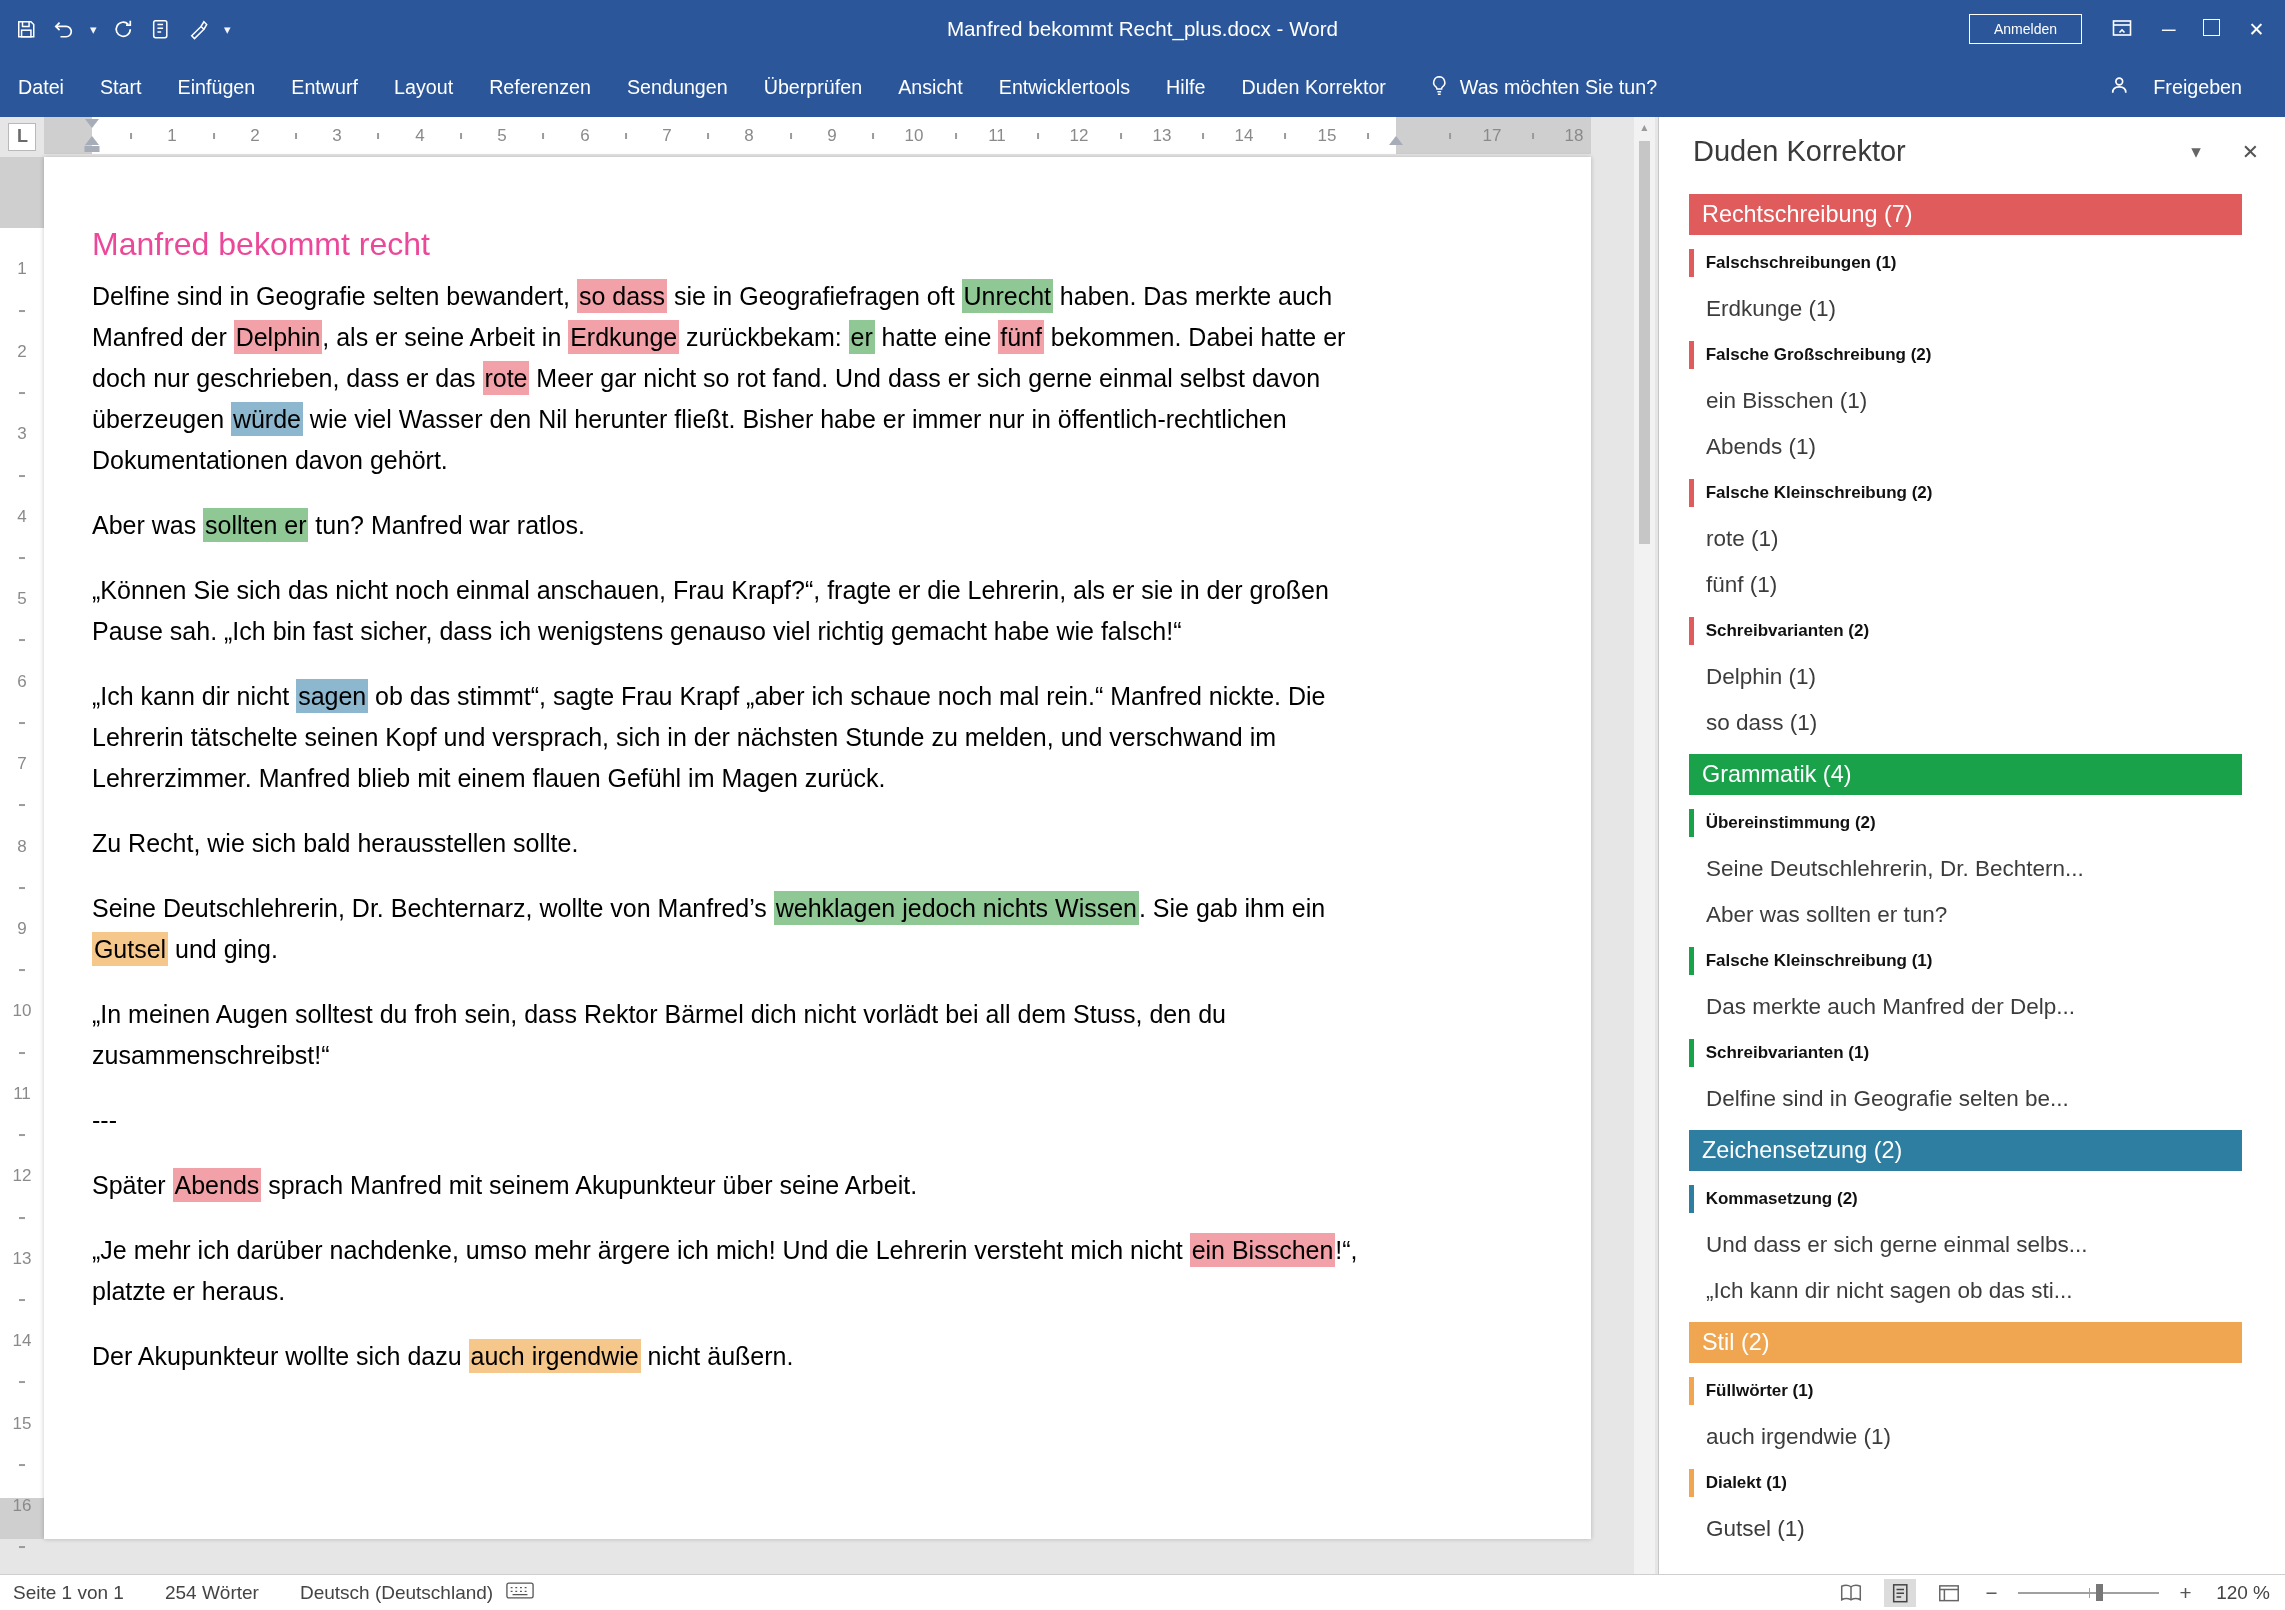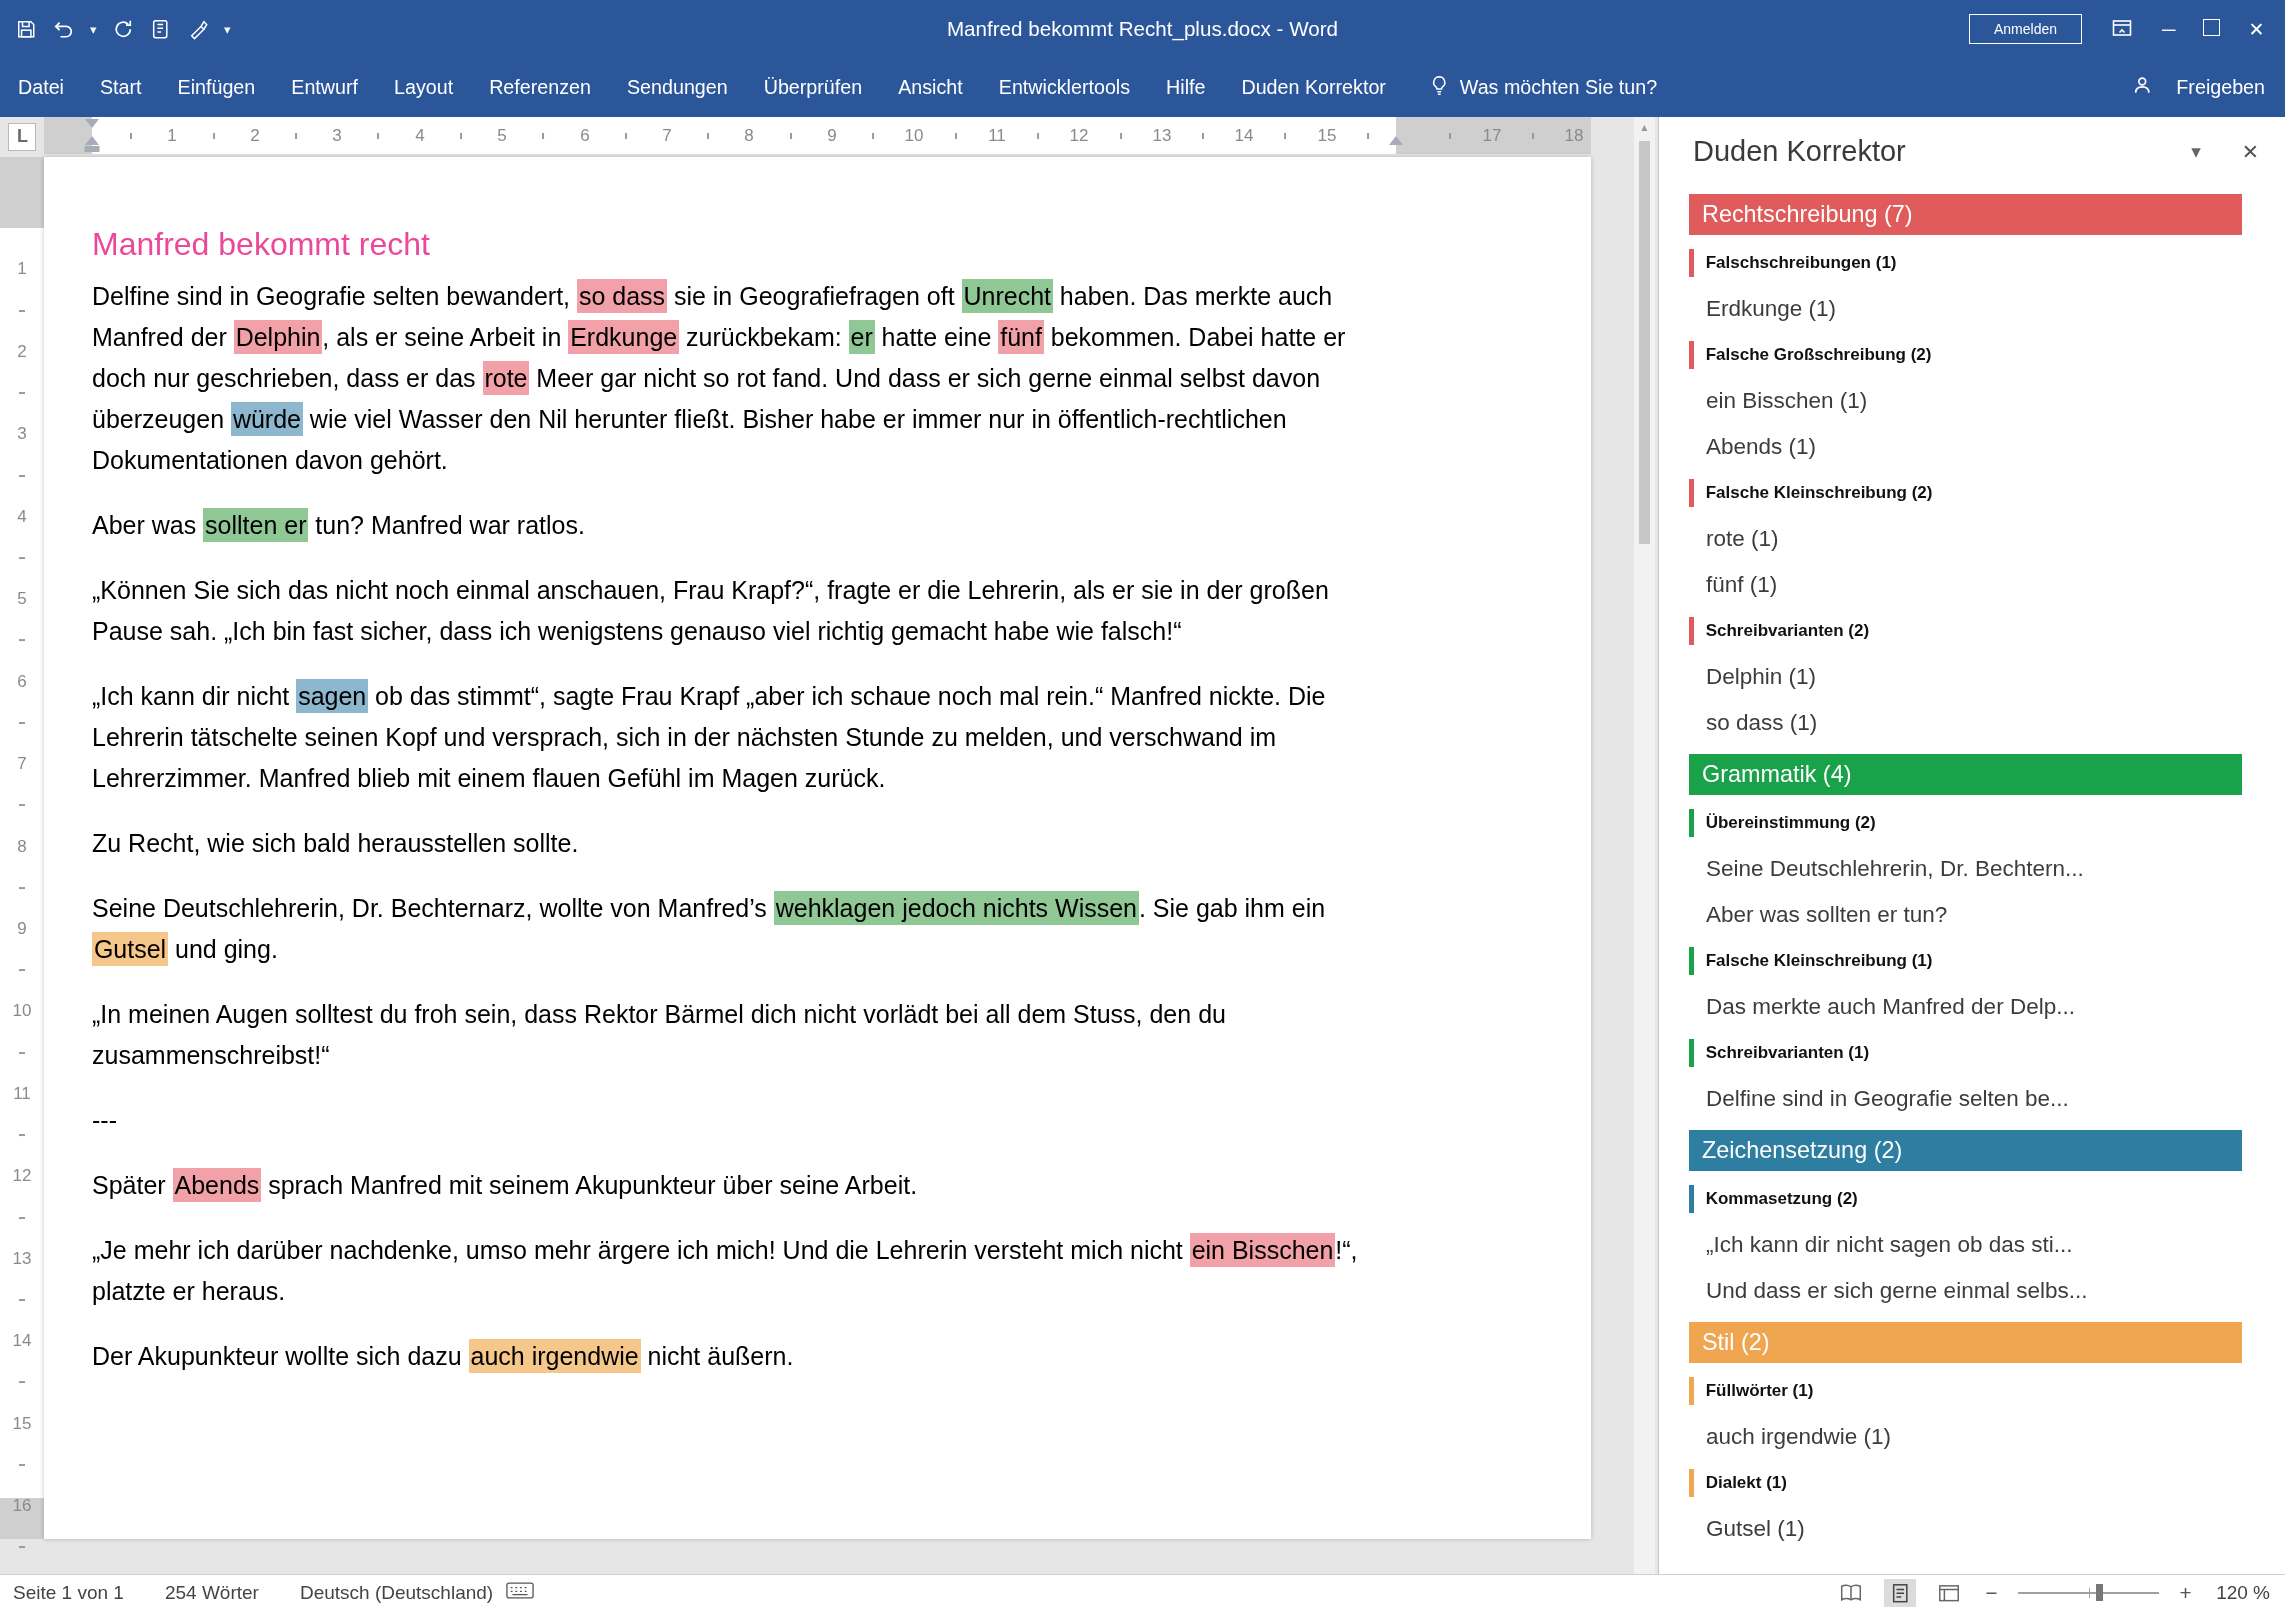--- a/index.html
+++ b/index.html
@@ -17,21 +17,21 @@
   .anmelden{border:0.9px solid #fff;padding:5.6px 24px;font-size:14px;}
   .winctl{font-size:19px;line-height:1;}
   .maxrect{display:inline-block;width:15px;height:15px;border:1.4px solid #fff;}
 
   
   .tabrow{position:absolute;left:0;top:58px;right:0;height:59px;background:#2b579a;color:#fff;
     display:flex;align-items:center;font-size:19.7px;}
   .tabs{display:flex;height:100%;}
   .tab{display:flex;align-items:center;padding:0 18px;white-space:nowrap;}
   .tellme{display:flex;align-items:center;gap:9.4px;margin-left:24px;white-space:nowrap;}
-  .share{margin-left:auto;display:flex;align-items:center;gap:23px;padding-right:20px;white-space:nowrap;}
+  .share{margin-left:auto;display:flex;align-items:center;gap:23px;padding-right:43px;white-space:nowrap;}
 
   
   .main{position:absolute;left:0;top:117px;right:0;bottom:36px;}
   .doc-region{position:absolute;left:0;top:0;width:1658px;bottom:0;background:#e6e6e6;}
 
   
   .corner{position:absolute;left:0;top:0;width:44px;height:37px;background:#e6e6e6;}
   .tabsel{position:absolute;left:8.4px;top:5.6px;width:26px;height:26px;background:#fff;border:0.9px solid #b9b9b9;
     color:#6a6a6a;font-size:18px;font-weight:bold;display:flex;align-items:center;justify-content:center;}
   .hruler{position:absolute;left:44px;top:0;width:1547px;height:37px;background:#cfcfcf;}
@@ -352,22 +352,22 @@
           <div class="group-row">
             <span class="group-marker" style="background: rgb(25, 162, 74);"></span>
             <span class="group-label">Schreibvarianten (1)</span>
           </div>
           <div class="item-row">Delfine sind in Geografie selten be...</div>
           <div class="cat-bar" style="background: rgb(45, 126, 160);">Zeichensetzung (2)</div>
           <div class="group-row">
             <span class="group-marker" style="background: rgb(45, 126, 160);"></span>
             <span class="group-label">Kommasetzung (2)</span>
           </div>
+          <div class="item-row">Und dass er sich gerne einmal selbs...</div>
           <div class="item-row">„Ich kann dir nicht sagen ob das sti...</div>
-          <div class="item-row">Und dass er sich gerne einmal selbs...</div>
           <div class="cat-bar" style="background: rgb(240, 166, 80);">Stil (2)</div>
           <div class="group-row">
             <span class="group-marker" style="background: rgb(240, 166, 80);"></span>
             <span class="group-label">Füllwörter (1)</span>
           </div>
           <div class="item-row">auch irgendwie (1)</div>
           <div class="group-row">
             <span class="group-marker" style="background: rgb(240, 166, 80);"></span>
             <span class="group-label">Dialekt (1)</span>
           </div>

